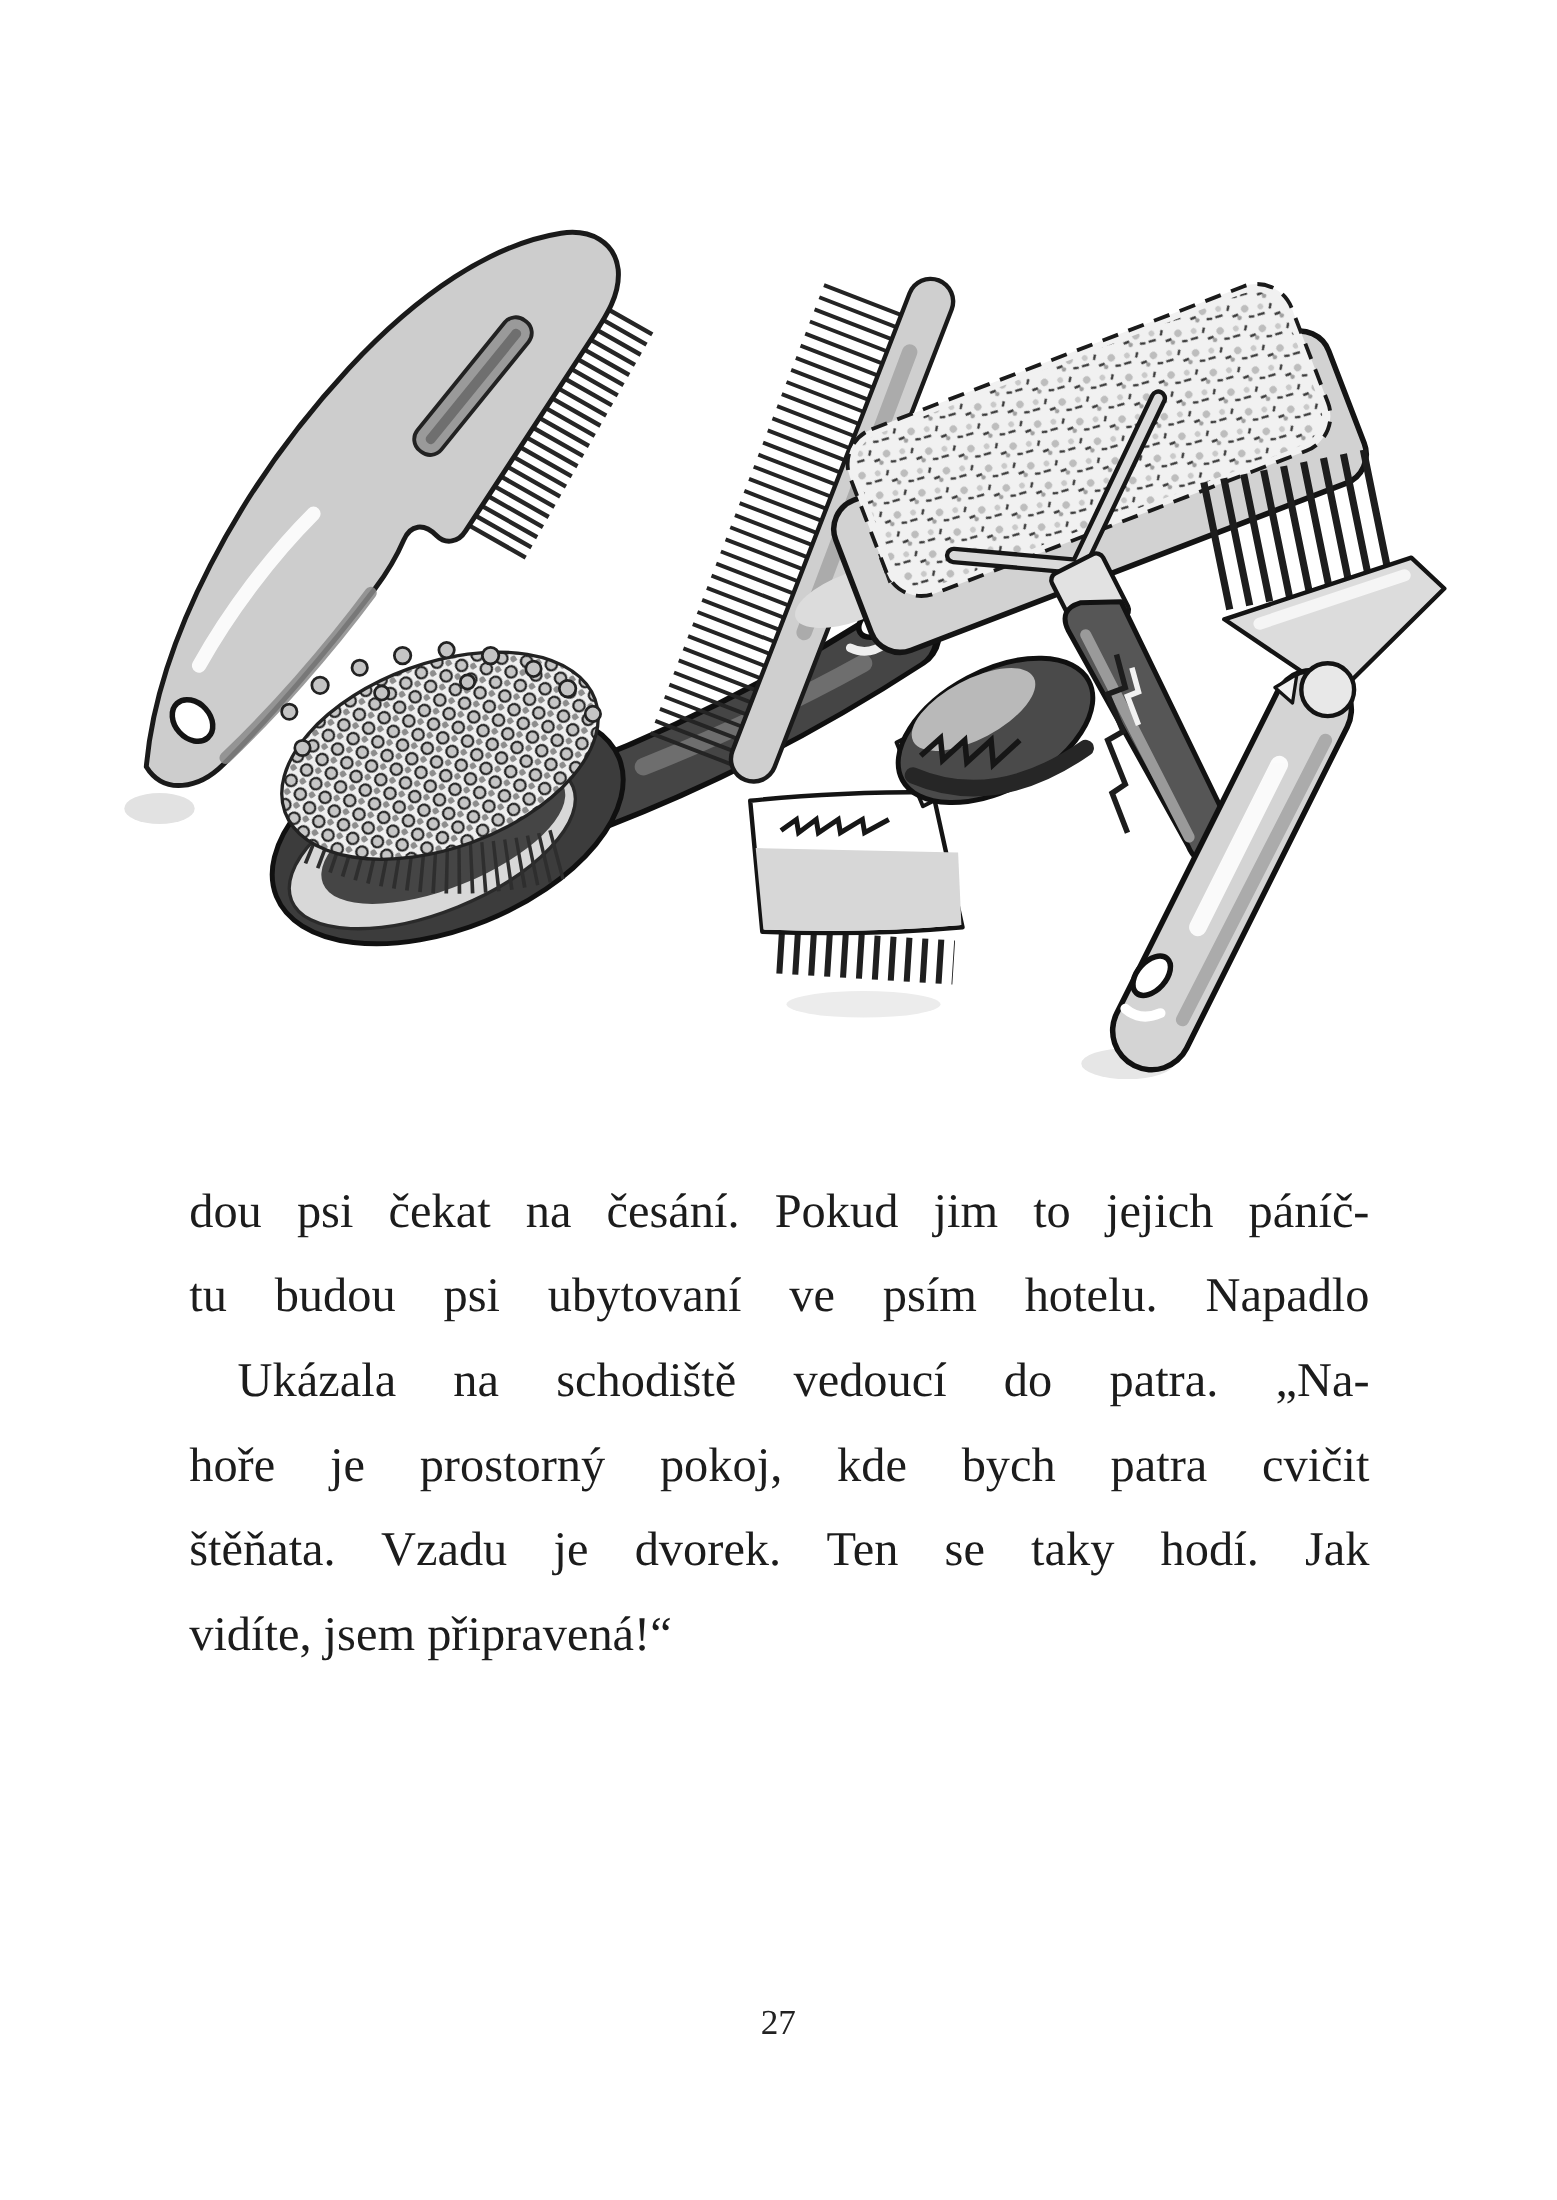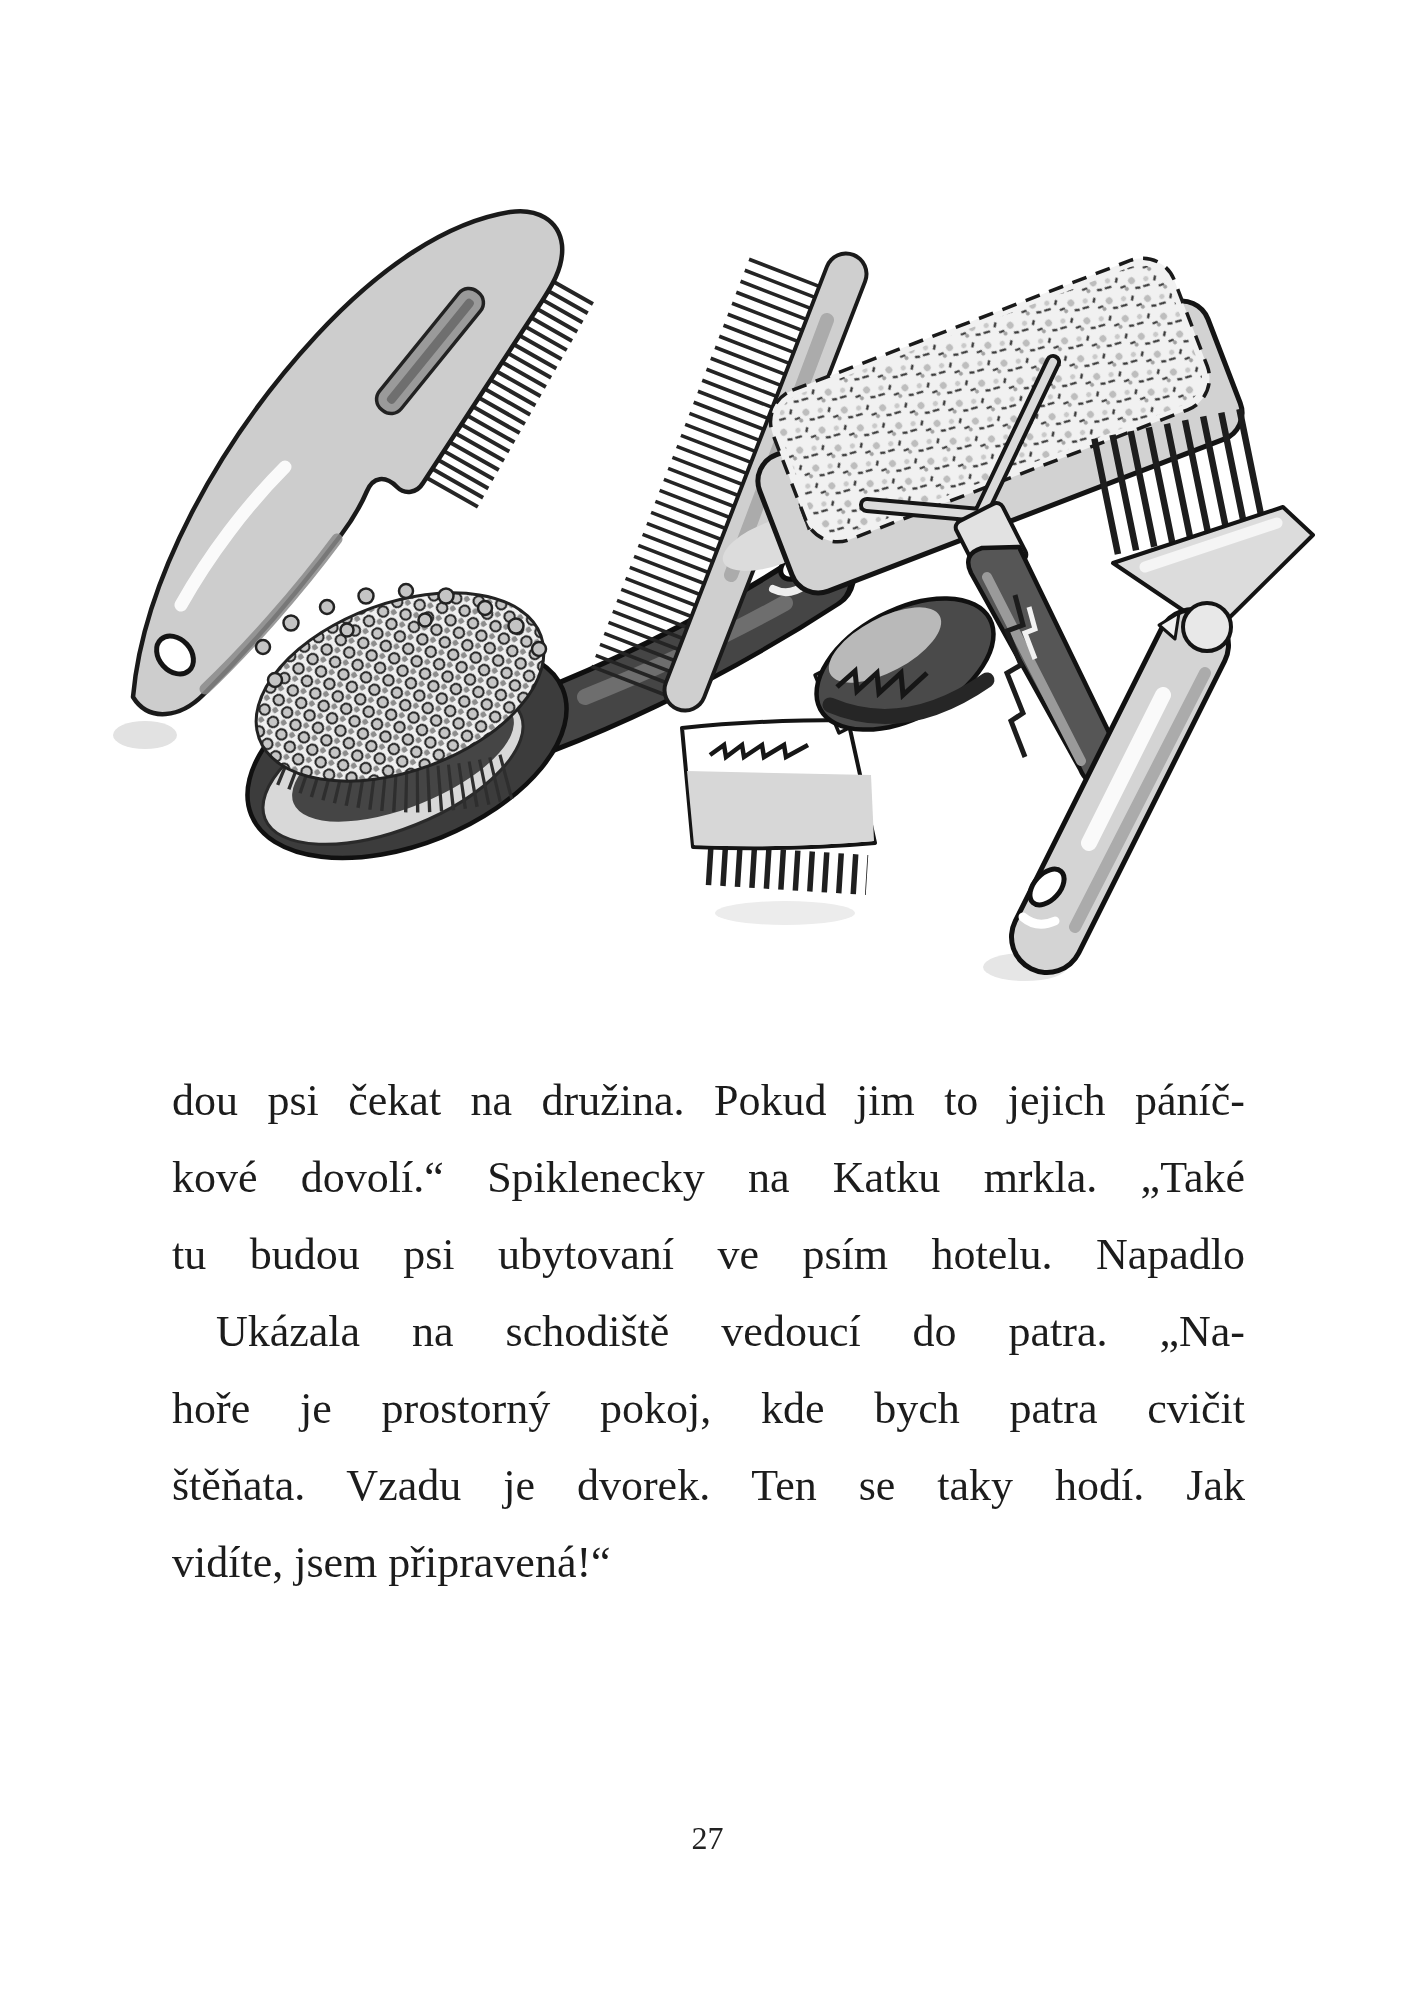--- a/index.html
+++ b/index.html
@@ -138,22 +138,21 @@
       <path d="M730,500 L775,477 L800,535 L754,558 Z" fill="#efefef" stroke="#141414" stroke-width="3.5" stroke-linejoin="round"></path>
       <path d="M742,506 q20,-12 36,0 q10,14 -6,24 q-22,8 -32,-6 z" fill="#c9c9c9"></path>
       <ellipse cx="820" cy="489" rx="96" ry="54" transform="rotate(-28 820 489)" fill="#4a4a4a" stroke="#101010" stroke-width="4.5"></ellipse>
       <ellipse cx="800" cy="470" rx="62" ry="27" transform="rotate(-28 800 470)" fill="#b9b9b9"></ellipse>
       <path d="M745,530 Q820,562 902,505" stroke="#262626" stroke-width="15" fill="none" stroke-linecap="round"></path>
       <path d="M752,512 l18,-16 2,20 20,-18 2,20 22,-20 2,22 24,-22" stroke="#161616" stroke-width="5" fill="none"></path>
     </g>
   </svg>
 
   <main class="bodytext">
-    <p class="just">dou psi čekat na družina. Pokud jim to jejich páníč-</p>
-    <p class="just">kové dovolí.“ Spiklenecky na Katku mrkla. „Také</p>
+    <p class="just">dou psi čekat na česání. Pokud jim to jejich páníč-</p>
     <p class="just">tu budou psi ubytovaní ve psím hotelu. Napadlo</p>
     <p class="just ind">Ukázala na schodiště vedoucí do patra. „Na-</p>
     <p class="just">hoře je prostorný pokoj, kde bych patra cvičit</p>
     <p class="just">štěňata. Vzadu je dvorek. Ten se taky hodí. Jak</p>
     <p class="plain">vidíte, jsem připravená!“</p>
   </main>
 
   <div class="pagenum">27</div>
 </div>
 

